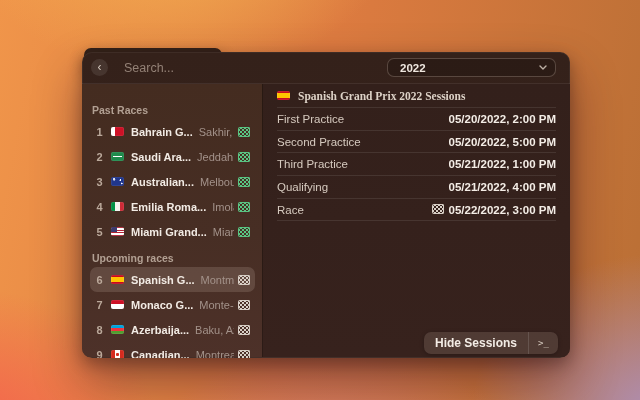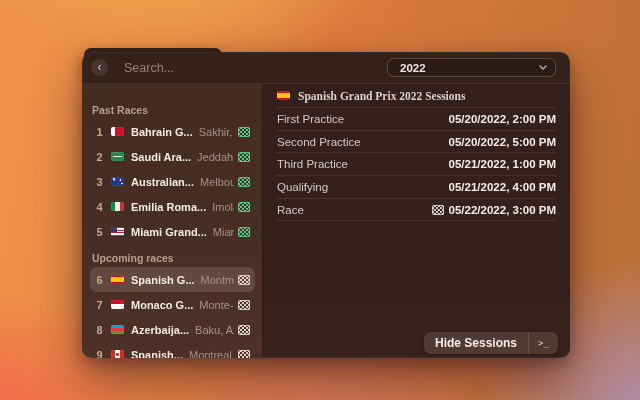--- a/index.html
+++ b/index.html
@@ -87,21 +87,21 @@
   [data-name="flag-canada-icon"]::after{content:"";position:absolute;left:50%;top:50%;width:3px;height:3px;margin:-1.5px 0 0 -1.5px;background:#d52b1e;border-radius:1px;}
 
   
   .right{flex:1;min-width:0;background:linear-gradient(180deg,#33201b,#37221d);padding:0 14px;box-sizing:border-box;}
   .detail-header{height:23px;display:flex;align-items:center;border-bottom:1px solid rgba(255,255,255,0.09);}
   .dh-flag{width:13px;height:9px;border-radius:2px;margin-right:8px;position:relative;overflow:hidden;flex:none;
     box-shadow:inset 0 0 0 0.5px rgba(255,255,255,0.15);}
   .dh-title{font-size:11.5px;font-weight:600;color:#ddd2c7;white-space:nowrap;font-family:Liberation Serif, serif;}
   .session-row{height:21.7px;display:flex;align-items:center;border-bottom:1px solid rgba(255,255,255,0.09);}
   .s-label{font-size:11.5px;color:#d6cabf;white-space:nowrap;}
-  .s-right{margin-left:auto;display:flex;align-items:center;gap:5px;}
+  .s-right{margin-left:auto;display:flex;align-items:flex-start;gap:5px;}
   .s-value{font-size:11.5px;font-weight:700;color:#f4ede6;white-space:nowrap;}
 
   
   .action-bar{position:absolute;right:12px;bottom:4px;height:22px;display:flex;align-items:stretch;
     background:rgba(236,216,201,0.14);border-radius:7px;overflow:hidden;
     box-shadow:0 1px 4px rgba(0,0,0,0.25);}
   .action-primary{display:flex;align-items:center;padding:0 11px;font-size:12px;font-weight:600;color:#f3ece5;white-space:nowrap;}
   .action-shortcut{display:flex;align-items:center;justify-content:center;width:29px;
     border-left:1px solid rgba(255,255,255,0.13);
     font-family:"DejaVu Sans Mono",monospace;font-size:9px;color:#d8ccc1;}
@@ -202,21 +202,21 @@
               <div class="row" data-name="race-list-item">
     <span class="num" data-name="race-index">8</span>
     <span class="flag" data-name="flag-azerbaijan-icon"></span>
     <span class="name" data-name="race-name">Azerbaija...</span>
     <span class="loc" data-name="race-location">Baku, Azerb...</span>
     <span class="chk" data-name="checkered-flag-white-icon"></span>
   </div>
               <div class="row" data-name="race-list-item">
     <span class="num" data-name="race-index">9</span>
     <span class="flag" data-name="flag-canada-icon"></span>
-    <span class="name" data-name="race-name">Spanish...</span>
+    <span class="name" data-name="race-name">Canadian...</span>
     <span class="loc" data-name="race-location">Montreal, C...</span>
     <span class="chk" data-name="checkered-flag-white-icon"></span>
   </div>
             </div>
   </div>
         </div>
 
       <div class="right" data-name="sessions-panel">
         <div class="detail-header" data-name="sessions-header">
           <span class="dh-flag" data-name="flag-spain-icon"></span>

